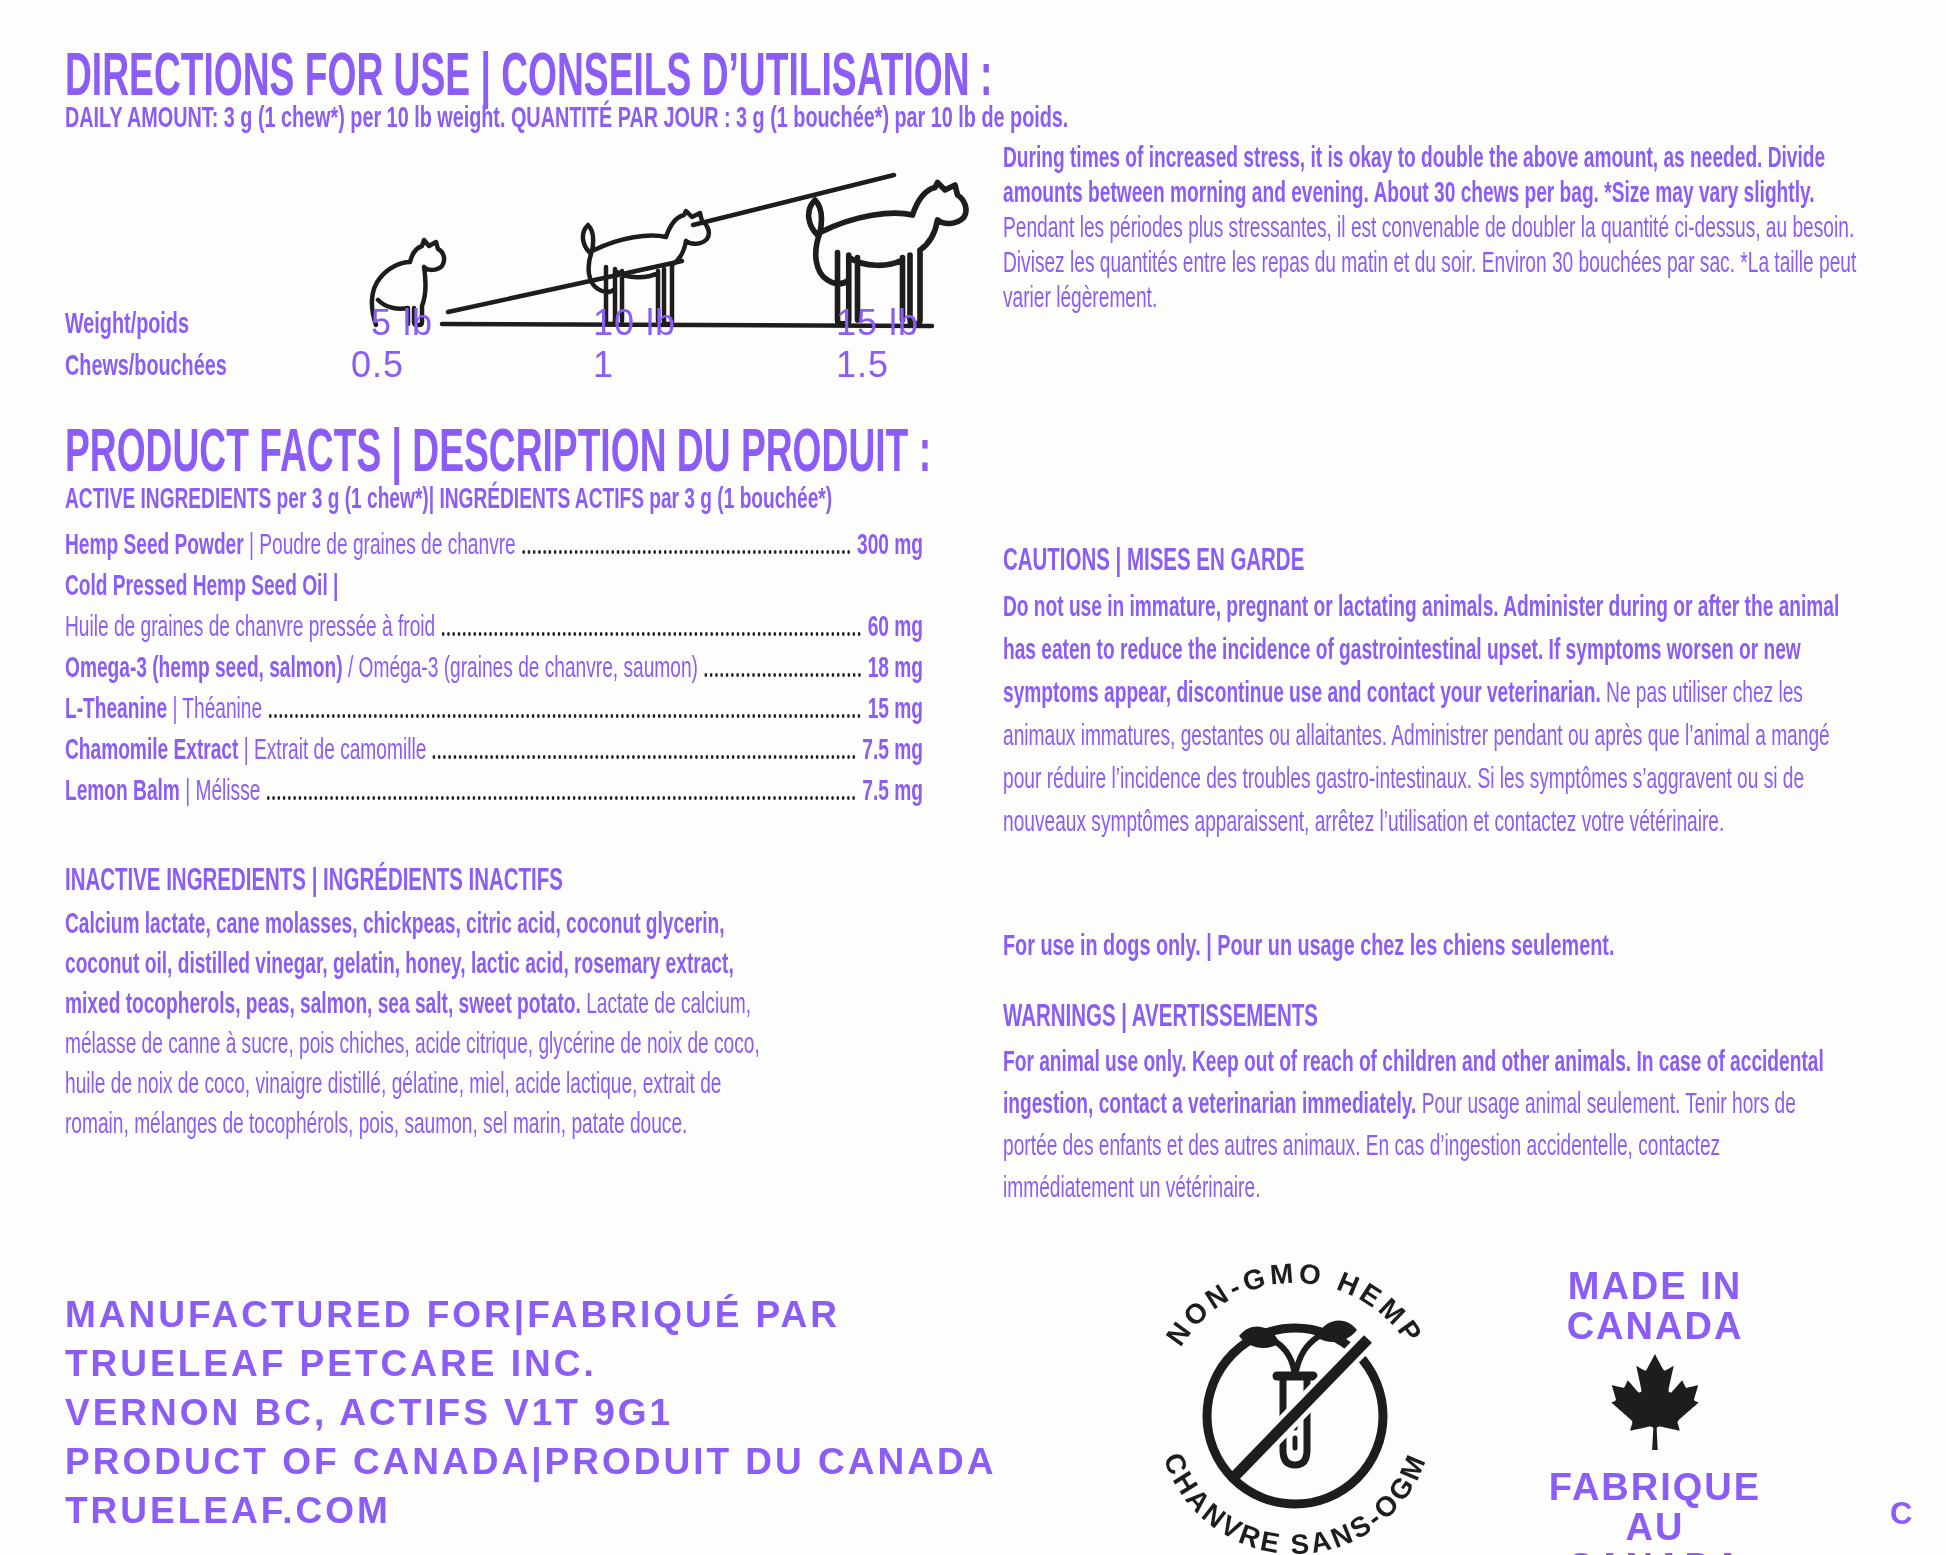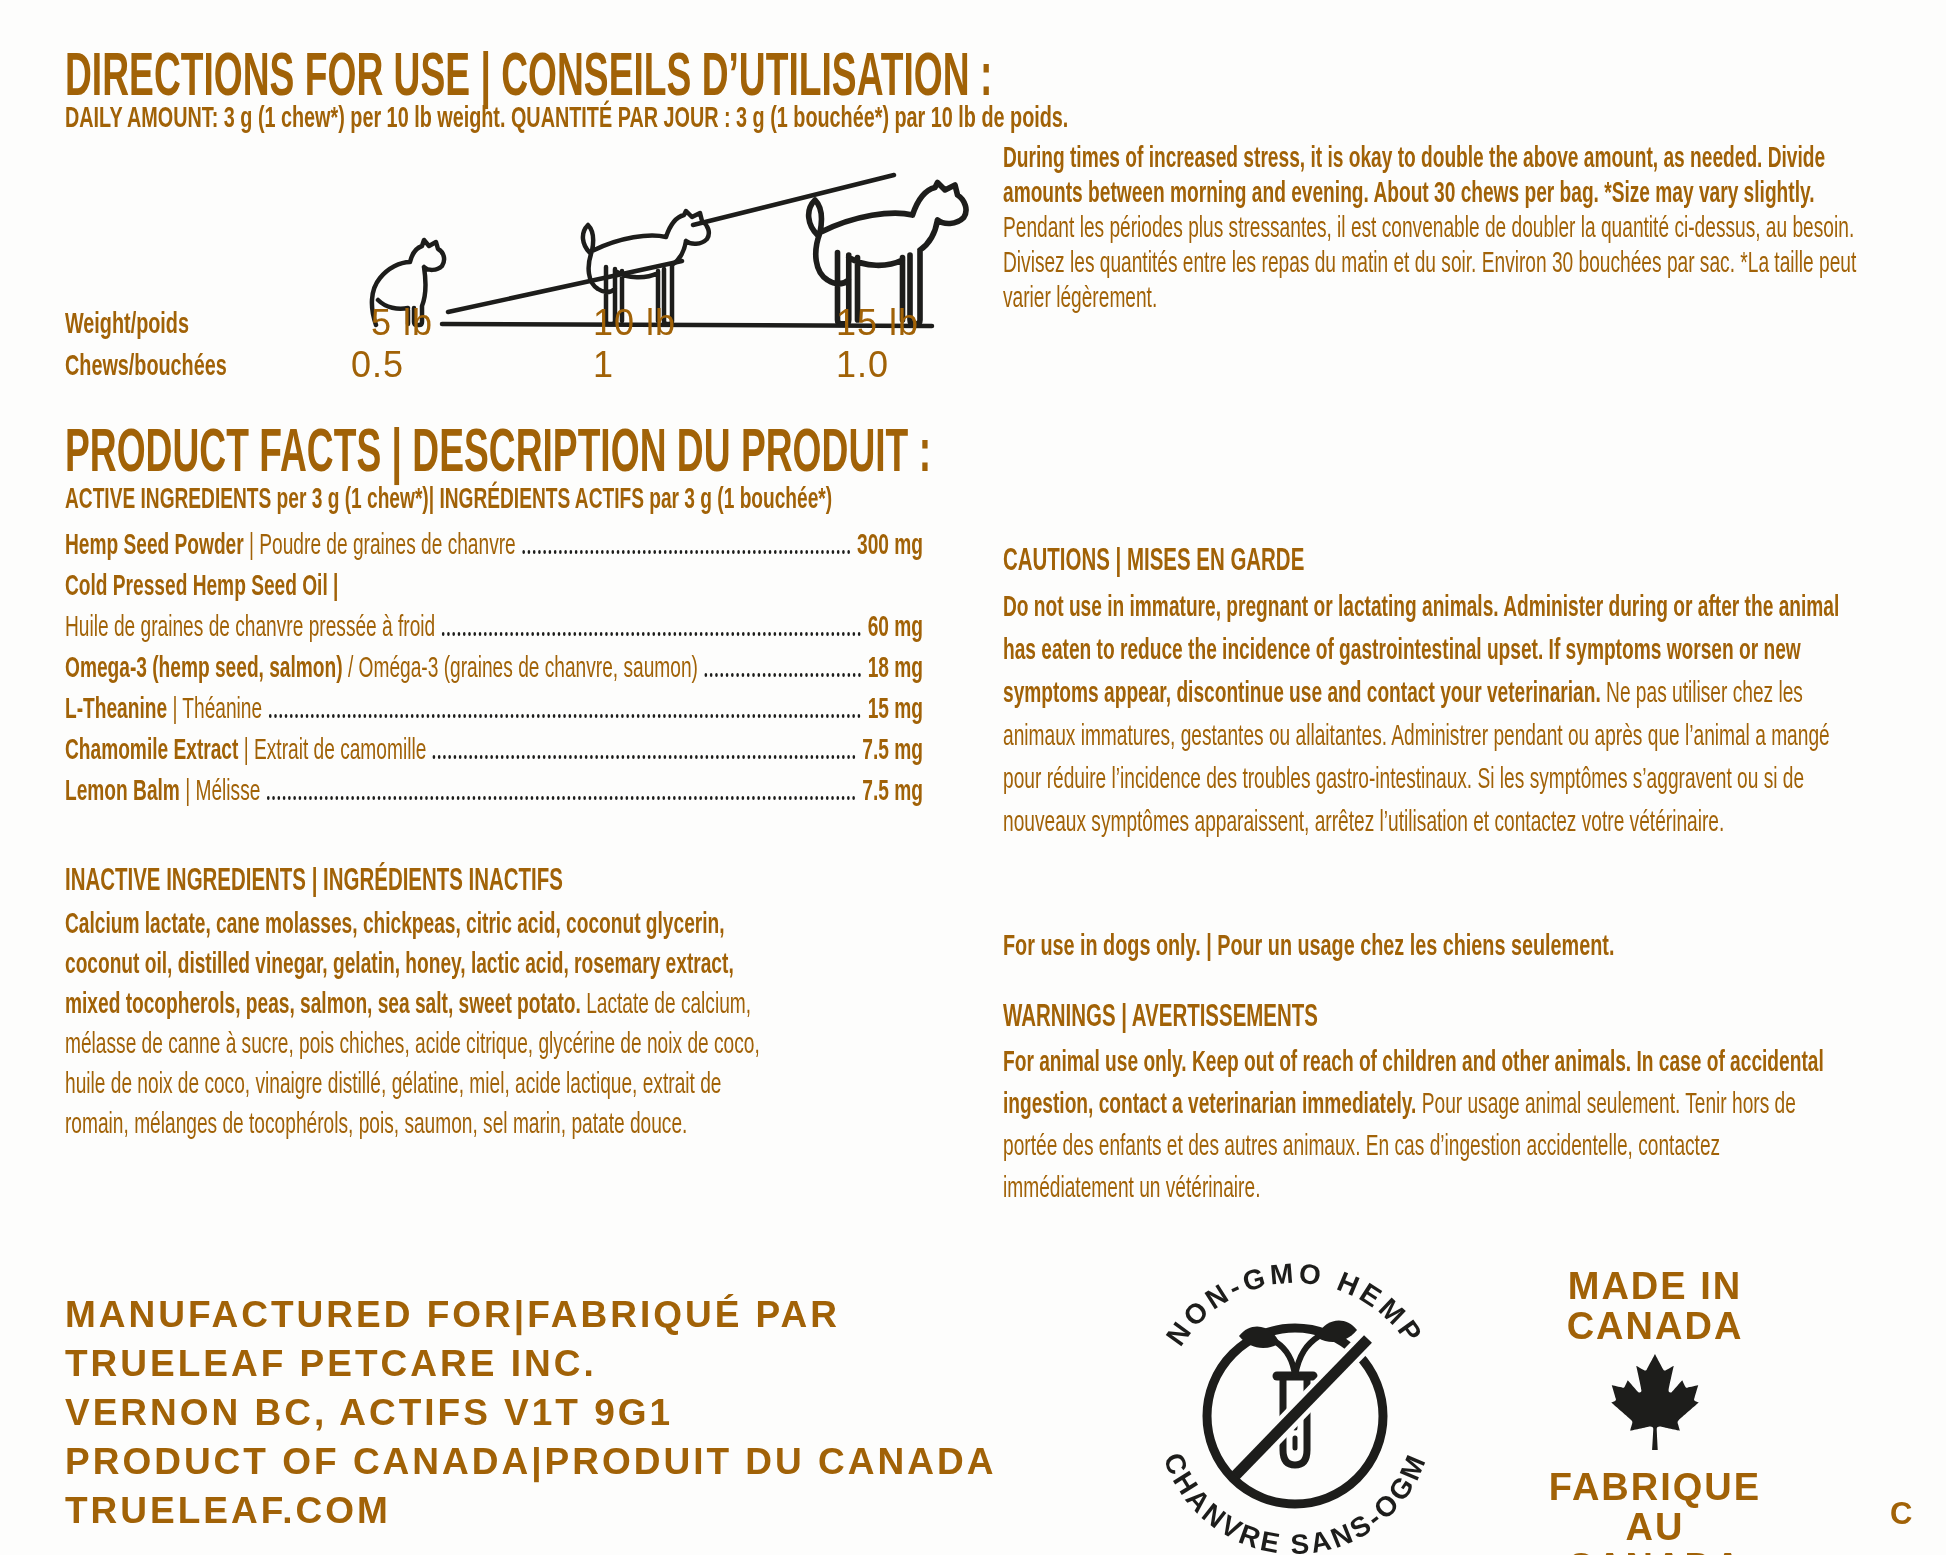--- a/index.html
+++ b/index.html
@@ -1,16 +1,16 @@
 <!DOCTYPE html>
 <html><head>
 <meta charset="utf-8">
 <style>
   html,body{margin:0;padding:0;background:#e8e8e8;}
-  .page{position:relative;width:1946px;height:1555px;background:#fdfdfc;color:#a16207;
+  .page{position:relative;width:1946px;height:1555px;background:#fdfdfc;color:#8b5cf6;
         font-family:"Liberation Sans",sans-serif;overflow:hidden;}
   .abs{position:absolute;}
   .cond{transform:scaleX(0.66);transform-origin:0 0;}
   .cond-h{transform:scaleX(0.60);transform-origin:0 0;}
   .nowrap{white-space:nowrap;}
   .h1{font-size:62px;font-weight:bold;letter-spacing:0px;}
   .sub{font-size:31px;font-weight:bold;}
   .body-t{font-size:29px;line-height:40px;font-weight:normal;}
   .body-t b{font-weight:bold;}
   .stress{line-height:35px;}
@@ -72,21 +72,21 @@
     <b>During times of increased stress, it is okay to double the above amount, as needed. Divide amounts between morning and evening. About 30 chews per bag. *Size may vary slightly. </b><span>Pendant les périodes plus stressantes, il est convenable de doubler la quantité ci-dessus, au besoin. Divisez les quantités entre les repas du matin et du soir.  Environ 30 bouchées par sac. *La taille peut varier légèrement.</span>
   </div>
 
   <div class="abs cond tbl-label nowrap" style="left:65px;top:306px;">Weight/poids</div>
   <div class="abs cond tbl-label nowrap" style="left:65px;top:348px;">Chews/bouchées</div>
   <div class="abs tbl-num nowrap" style="left:363px;top:302px;">5 lb</div>
   <div class="abs tbl-num nowrap" style="left:585px;top:302px;">10 lb</div>
   <div class="abs tbl-num nowrap" style="left:828px;top:302px;">15 lb</div>
   <div class="abs tbl-num nowrap" style="left:343px;top:344px;">0.5</div>
   <div class="abs tbl-num nowrap" style="left:585px;top:344px;">1</div>
-  <div class="abs tbl-num nowrap" style="left:828px;top:344px;">1.0</div>
+  <div class="abs tbl-num nowrap" style="left:828px;top:344px;">1.5</div>
 
   <div class="abs cond-h h1 nowrap" style="left:65px;top:414px;">PRODUCT FACTS | DESCRIPTION DU PRODUIT :</div>
 
   <div class="abs cond sub nowrap" style="left:65px;top:482px;font-size:29px;">ACTIVE INGREDIENTS per 3 g (1 chew*)| INGRÉDIENTS ACTIFS par 3 g (1 bouchée*)</div>
 
   <div class="abs cond ing-list" style="left:65px;top:520px;">
     <div class="ing-row">
       <span class="en">Hemp Seed Powder</span>
         <span class="fr"> | Poudre de graines de chanvre</span>
       <span class="dots"></span>

